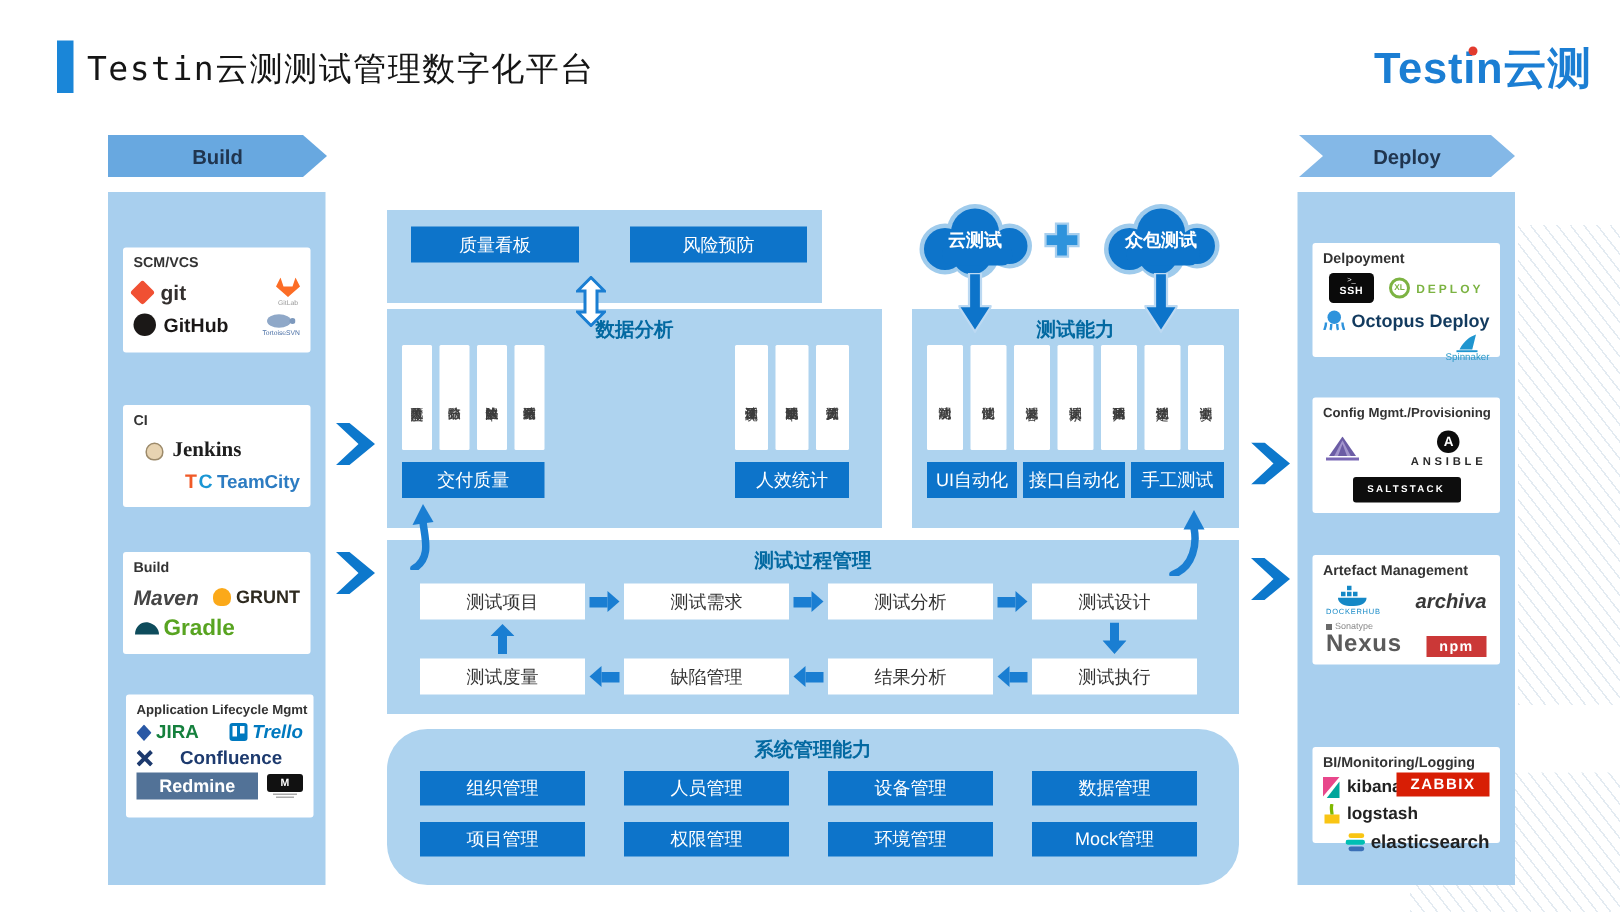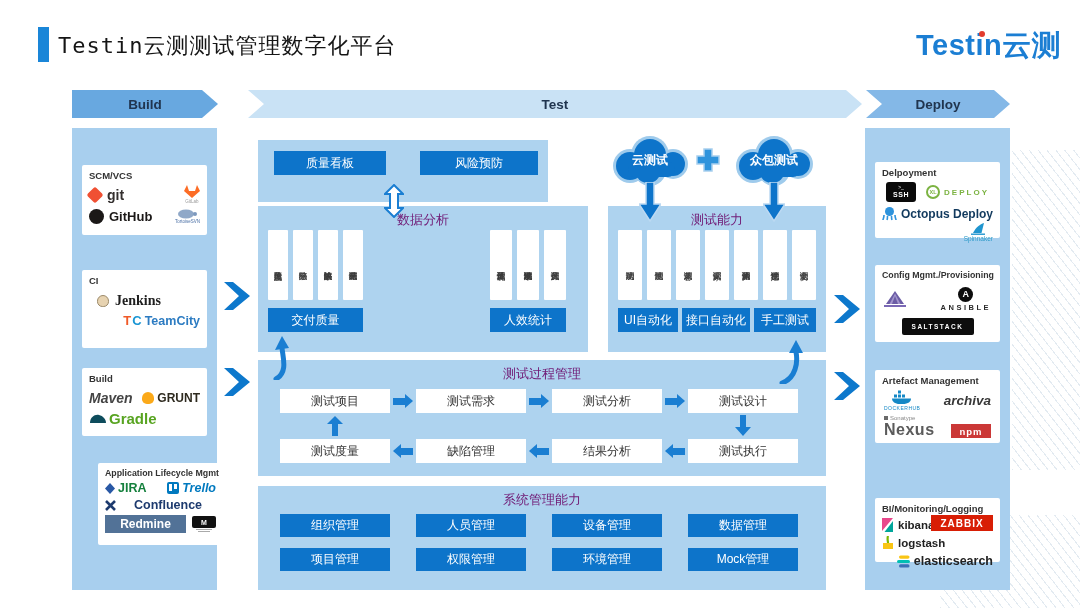--- a/index.html
+++ b/index.html
@@ -16,21 +16,21 @@
 
   
   .parrow { top:90px; height:28px; display:flex; align-items:center; justify-content:center; font-weight:bold; font-size:13.5px; color:#20354f; z-index:2; }
   .p-build { left:72px; width:146px; background:#68a8e0; clip-path:polygon(0 0, calc(100% - 16px) 0, 100% 50%, calc(100% - 16px) 100%, 0 100%); }
   .p-test  { left:248px; width:614px; background:#c9e2f5; clip-path:polygon(0 0, calc(100% - 16px) 0, 100% 50%, calc(100% - 16px) 100%, 0 100%, 16px 50%); }
   .p-deploy{ left:866px; width:144px; background:#84b8e7; clip-path:polygon(0 0, calc(100% - 16px) 0, 100% 50%, calc(100% - 16px) 100%, 0 100%, 16px 50%); }
 
   
   .col { background:#a8cfee; z-index:1; }
   .panel { background:#aed3ef; z-index:1; }
-  .ptitle { position:absolute; top:5px; left:0; right:0; text-align:center; font-weight:normal; font-size:13px; color:#701a75; }
+  .ptitle { position:absolute; top:5px; left:0; right:0; text-align:center; font-weight:bold; font-size:13px; color:#0369a1; }
   .bluebtn { background:#0d74ca; color:#fff; display:flex; align-items:center; justify-content:center; font-size:12px; }
   .wbox { background:#fff; color:#333; display:flex; align-items:center; justify-content:center; font-size:12px; width:110px; height:24px; }
   .vcard { background:#fff; display:flex; align-items:center; justify-content:center; writing-mode:vertical-rl; text-orientation:upright; font-size:8.5px; line-height:1.05; color:#3a3a3a; border-radius:1px; }
 
   
   .da-wrap { position:absolute; left:10px; right:22px; top:24px; display:flex; justify-content:space-between; }
   .da-group { display:flex; flex-direction:column; }
   .da-cards { display:flex; gap:5px; height:70px; }
   .da-btn { margin-top:8px; height:24px; }
 
@@ -110,23 +110,20 @@
   <div class="abs stripes" style="left:940px;top:515px;width:140px;height:93px;"></div>
 
   <div class="abs accent"></div>
   <div class="abs main-title">Testin云测测试管理数字化平台</div>
   <div class="abs logo">Testin云测</div>
   <div class="abs logo-dot"></div>
 
   <div class="abs parrow p-build">
       <span>Build</span>
     </div>
-  <div class="abs parrow p-test">
-      <span>Test</span>
-    </div>
   <div class="abs parrow p-deploy">
       <span>Deploy</span>
     </div>
 
   <div class="abs col" style="left:72px;top:128px;width:145px;height:462px;"></div>
   <div class="abs col" style="left:865px;top:128px;width:145px;height:462px;"></div>
 
   <svg class="abs z3" style="left:224px;top:282px;" width="26" height="28">
       <polygon points="0,0 9,0 26,14 9,28 0,28 15,14" fill="#0d78cc"></polygon>
     </svg>
@@ -277,21 +274,21 @@
           <span class="hr-l"></span>
         </div>
       <div class="wbox">结果分析</div>
       <div class="sp">
           <span class="hr-l"></span>
         </div>
       <div class="wbox">测试执行</div>
     </div>
   </div>
 
-  <div class="abs panel" style="left:258px;top:486px;width:568px;height:104px;">
+  <div class="abs panel" style="left:258px;top:486px;width:568px;height:104px;border-radius:27px;">
     <div class="ptitle">系统管理能力</div>
     <div class="prow" style="top:28px;">
       <div class="bluebtn" style="width:110px;height:23px;">组织管理</div>
         <div class="sp"></div>
       <div class="bluebtn" style="width:110px;height:23px;">人员管理</div>
         <div class="sp"></div>
       <div class="bluebtn" style="width:110px;height:23px;">设备管理</div>
         <div class="sp"></div>
       <div class="bluebtn" style="width:110px;height:23px;">数据管理</div>
     </div>
@@ -328,21 +325,21 @@
       <span class="stack">
         <svg width="20" height="10">
             <ellipse cx="9" cy="5" rx="8" ry="4.5" fill="#8fa8c8"></ellipse>
             <circle cx="18" cy="5" r="2" fill="#7d99bd"></circle>
           </svg>
         <span class="turtlew">TortoiseSVN</span>
       </span>
     </div>
   </div>
 
-  <div class="tcard" style="left:82px;top:270px;width:125px;height:78px;">
+  <div class="tcard" style="left:82px;top:270px;width:125px;height:68px;">
     <div class="ttitle">CI</div>
     <div class="trow" style="margin-top:7px;padding-left:8px;">
       <span class="jenk"></span>
       <span class="jenkw">Jenkins</span>
     </div>
     <div class="trow" style="justify-content:flex-end;gap:3px;">
       <span class="tct">T</span>
       <span class="tcc">C</span>
       <span class="tcw">TeamCity</span>
     </div>
@@ -358,21 +355,21 @@
       </span>
     </div>
     <div class="trow">
       <svg width="18" height="11">
           <path d="M1,10 C1,4 6,1 10,2 C14,3 17,6 17,10 Z" fill="#0e4c5c"></path>
         </svg>
       <span class="gdw" style="margin-left:-4px;">Gradle</span>
     </div>
   </div>
 
-  <div class="tcard" style="left:98px;top:463px;width:125px;height:82px;">
+  <div class="tcard" style="left:84px;top:463px;width:125px;height:82px;">
     <div class="ttitle" style="font-size:8.8px;">Application Lifecycle Mgmt</div>
     <div class="trow" style="justify-content:space-between;margin-top:3px;">
       <span style="display:inline-flex;align-items:center;gap:3px;">
         <svg width="10" height="11">
             <path d="M5,0 L10,5.5 L5,11 L0,5.5 Z" fill="#2958a5"></path>
           </svg>
         <span class="jiw">JIRA</span>
       </span>
       <span style="display:inline-flex;align-items:center;gap:3px;">
         <span class="trl"></span>

